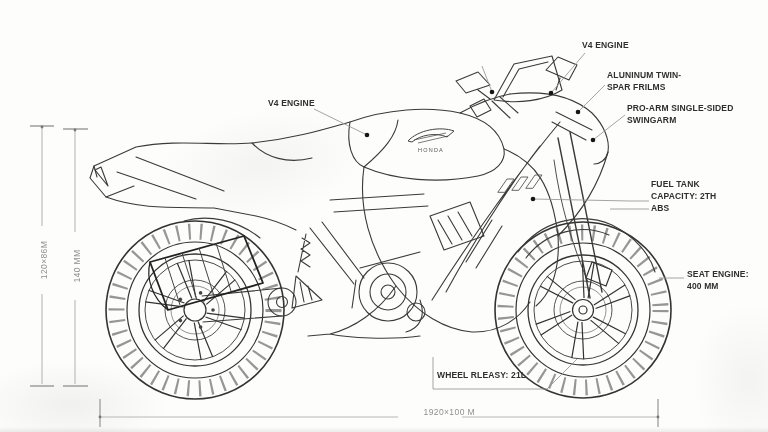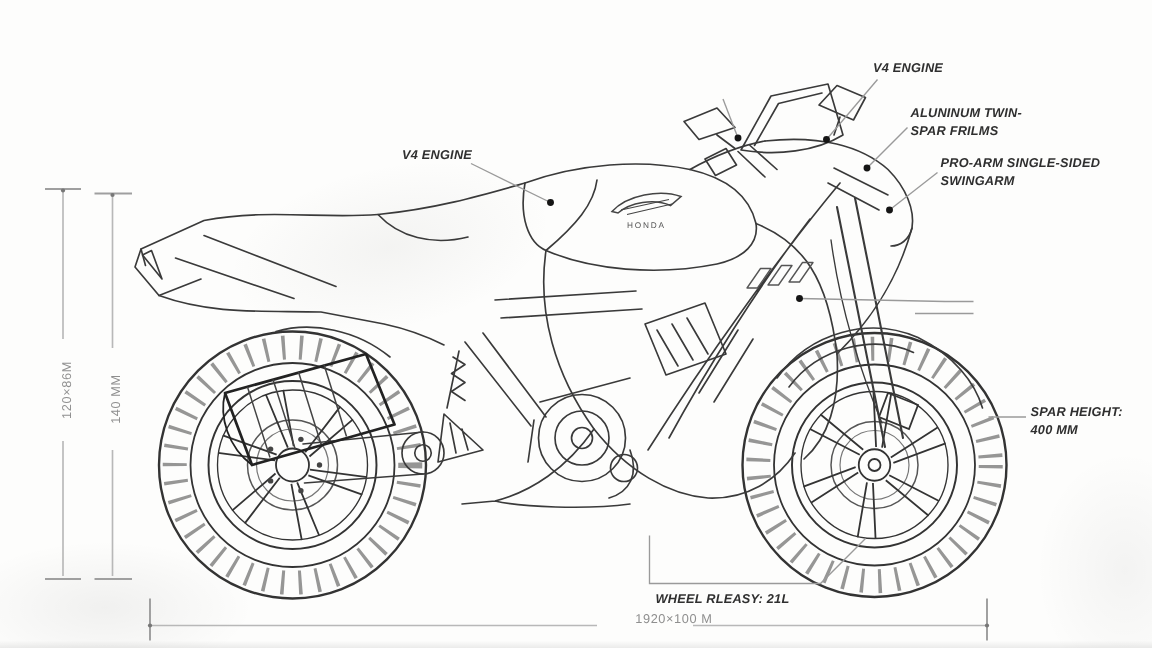--- a/index.html
+++ b/index.html
@@ -1,19 +1,19 @@
 <!DOCTYPE html>
 <html><head>
 <meta charset="utf-8">
 <style>
   html,body{margin:0;padding:0;background:#fff;}
   .canvas{position:relative;width:768px;height:432px;background:#fdfdfc;overflow:hidden;
           font-family:"Liberation Sans",sans-serif;}
   .callout{position:absolute;font-size:8.5px;font-weight:700;color:#2f2f2f;
-           letter-spacing:.15px;line-height:12px;white-space:nowrap;font-style:italic;}
+           letter-spacing:.15px;line-height:12px;white-space:nowrap;}
   .dim{position:absolute;font-size:8.5px;font-weight:400;color:#8f8f8f;
        letter-spacing:.4px;white-space:nowrap;}
   .vdim{width:64px;text-align:center;transform:rotate(-90deg);transform-origin:center;
         background:#fdfdfc;padding:0 2px;}
   .bottomdim{width:90px;text-align:right;}
   svg{position:absolute;left:0;top:0;}
   .smudge{position:absolute;pointer-events:none;}
   .sm1{left:150px;top:110px;width:220px;height:110px;transform:rotate(-12deg);
        background:radial-gradient(ellipse at center,rgba(90,90,80,.06),rgba(0,0,0,0) 70%);}
   .sm2{left:-30px;top:360px;width:200px;height:90px;
@@ -191,27 +191,32 @@
     <div>SWINGARM</div>
   </div>
 
   <div class="callout" style="left:607px;top:69px;">
     <div>ALUNINUM TWIN-</div>
     <div>SPAR FRILMS</div>
   </div>
 
   <div class="callout" style="left:268px;top:97px;">V4 ENGINE</div>
 
+  <div class="callout" style="left:651px;top:178px;">
+    <div>FUEL TANK</div>
+    <div>CAPACITY: 2TH</div>
+    <div>ABS</div>
+  </div>
 
   <div class="callout" style="left:687px;top:268px;">
-    <div>SPAR HEIGHT:</div>
+    <div>SEAT ENGINE:</div>
     <div>400 MM</div>
   </div>
 
-  <div class="callout" style="left:437px;top:369px;margin-top:24px;">WHEEL RLEASY: 21L</div>
+  <div class="callout" style="left:437px;top:369px;">WHEEL RLEASY: 21L</div>
 
   <div class="dim bottomdim" style="left:385px;top:407px;">1920×100 M</div>
 
   <div class="dim vdim" style="left:10px;top:255px;">120×86M</div>
 
   <div class="dim vdim" style="left:43px;top:261px;">140 MM</div>
 
   <div class="edge-bottom"></div>
 </div>
 

